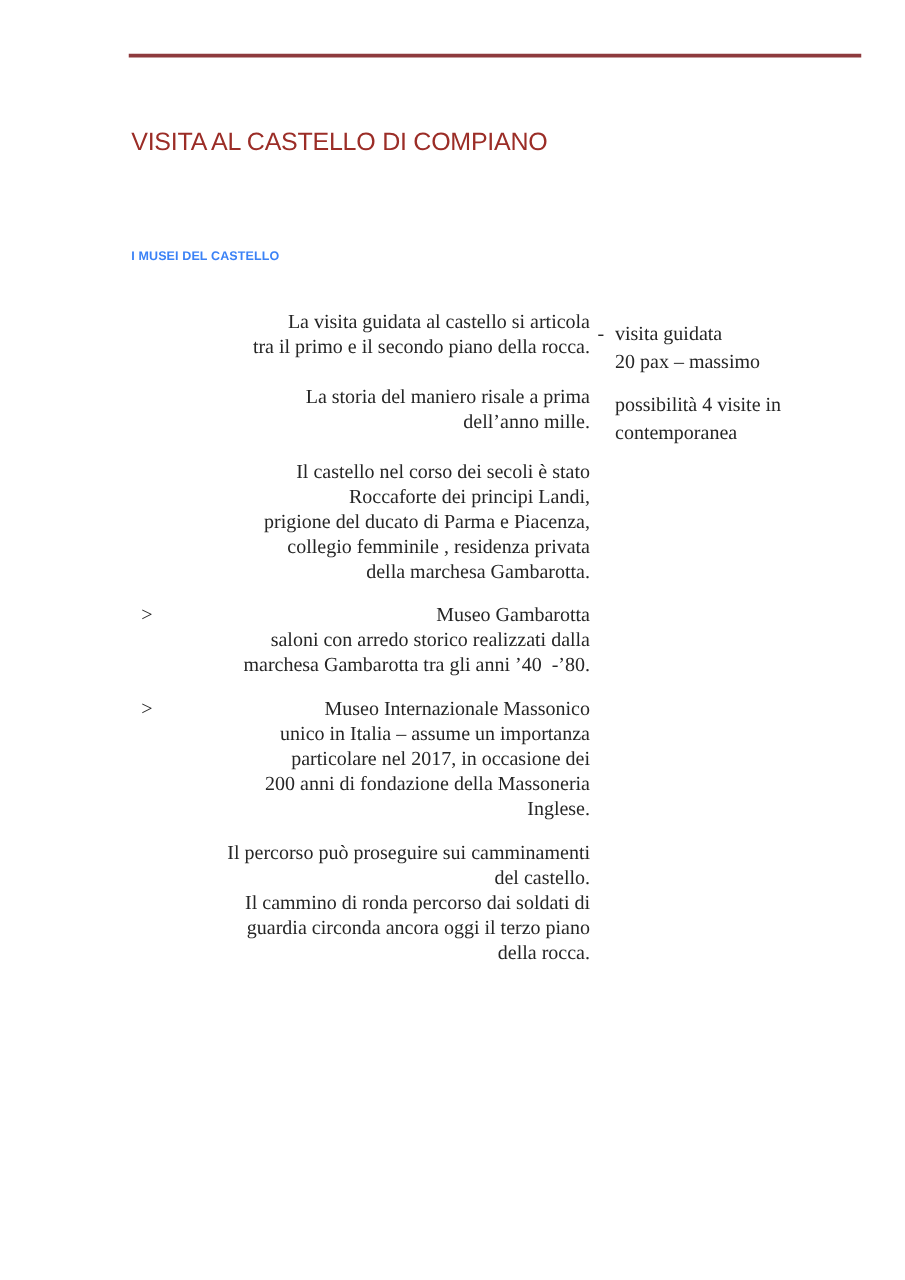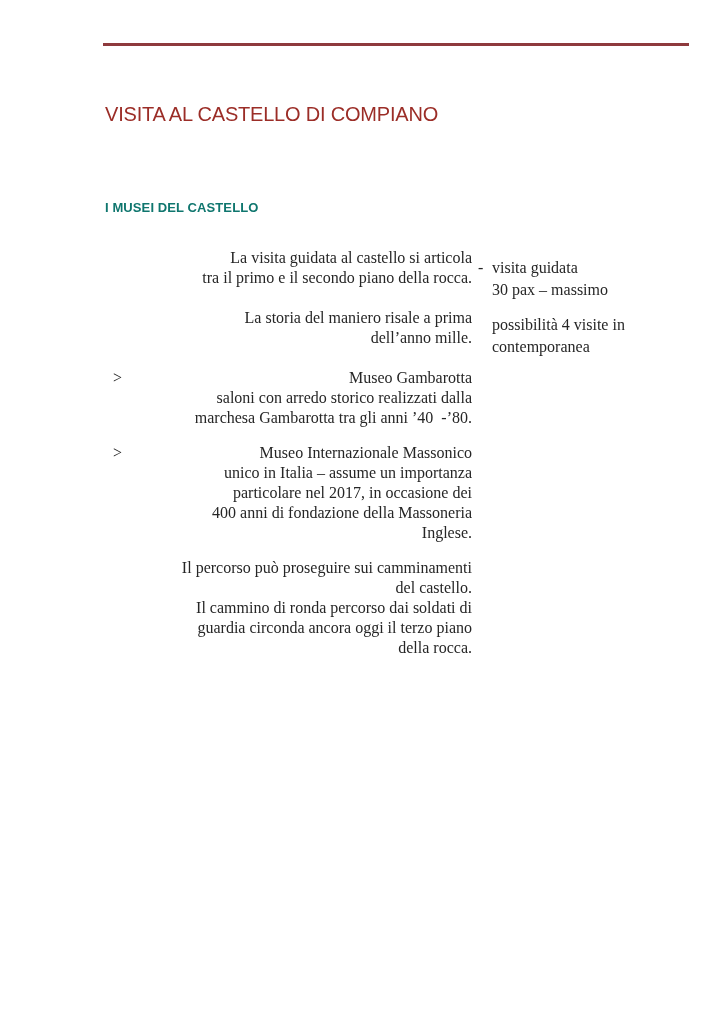--- a/index.html
+++ b/index.html
@@ -34,24 +34,24 @@
     letter-spacing: -0.2px;
     color: #9b2d27;
     white-space: nowrap;
   }
   .section-heading {
     position: absolute;
     left: 72px;
     top: 200px;
     margin: 0;
     font-family: "Liberation Sans", sans-serif;
-    font-size: 13px;
+    font-size: 10px;
     font-weight: 700;
     letter-spacing: 0.1px;
-    color: #0f766e;
+    color: #3b82f6;
     white-space: nowrap;
   }
   .para {
     margin: 0;
     font-family: "Liberation Serif", serif;
     font-size: 16px;
     line-height: 20px;
     color: #262626;
     white-space: pre-wrap;
   }
@@ -122,52 +122,57 @@
   <h2 class="section-heading">I MUSEI DEL CASTELLO</h2>
 
   <div class="left-col">
 
     <p class="para gap-lg">La visita guidata al castello si articola
 tra il primo e il secondo piano della rocca.</p>
 
     <p class="para gap-lg">La storia del maniero risale a prima
 dell’anno mille.</p>
 
+    <p class="para">Il castello nel corso dei secoli è stato
+Roccaforte dei principi Landi,
+prigione del ducato di Parma e Piacenza,
+collegio femminile , residenza privata
+della marchesa Gambarotta.</p>
 
 
     <div class="bullet">
       <span class="marker">&gt;</span>
       <p class="para">Museo Gambarotta
 saloni con arredo storico realizzati dalla
 marchesa Gambarotta tra gli anni ’40  -’80.</p>
     </div>
 
     <div class="bullet">
       <span class="marker">&gt;</span>
       <p class="para">Museo Internazionale Massonico
 unico in Italia – assume un importanza
 particolare nel 2017, in occasione dei
-400 anni di fondazione della Massoneria
+200 anni di fondazione della Massoneria
 Inglese.</p>
     </div>
 
     <p class="para">Il percorso può proseguire sui camminamenti
 del castello.
 Il cammino di ronda percorso dai soldati di
 guardia circonda ancora oggi il terzo piano
 della rocca.</p>
 
   </div>
 
   <div class="right-col">
 
     <div class="note-item">
       <span class="marker">-</span>
       <p class="para">visita guidata
-30 pax – massimo</p>
+20 pax – massimo</p>
     </div>
 
     <p class="para note-extra">possibilità 4 visite in
 contemporanea</p>
 
   </div>
 
 </div>
 
 </body></html>

